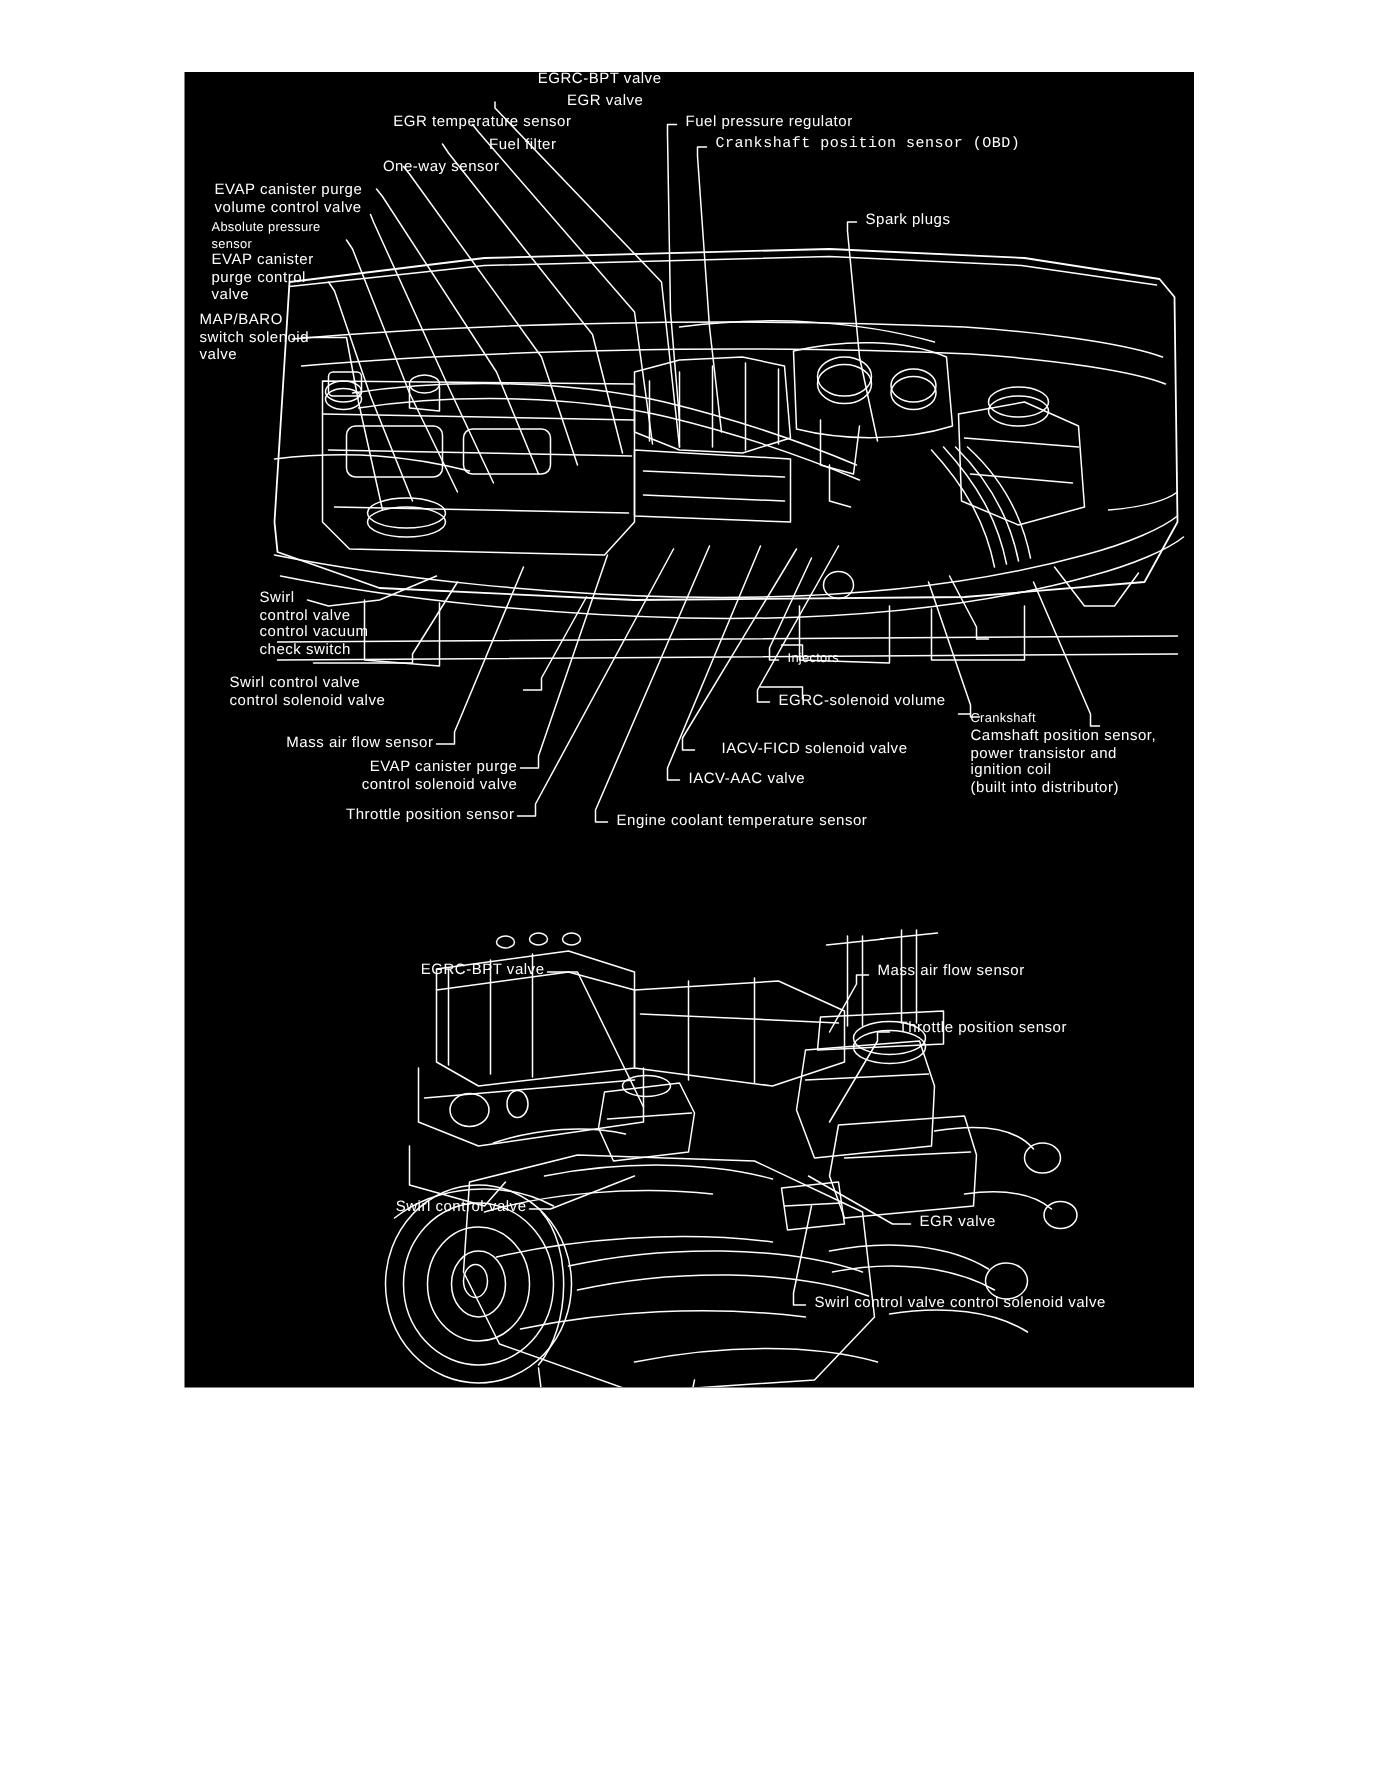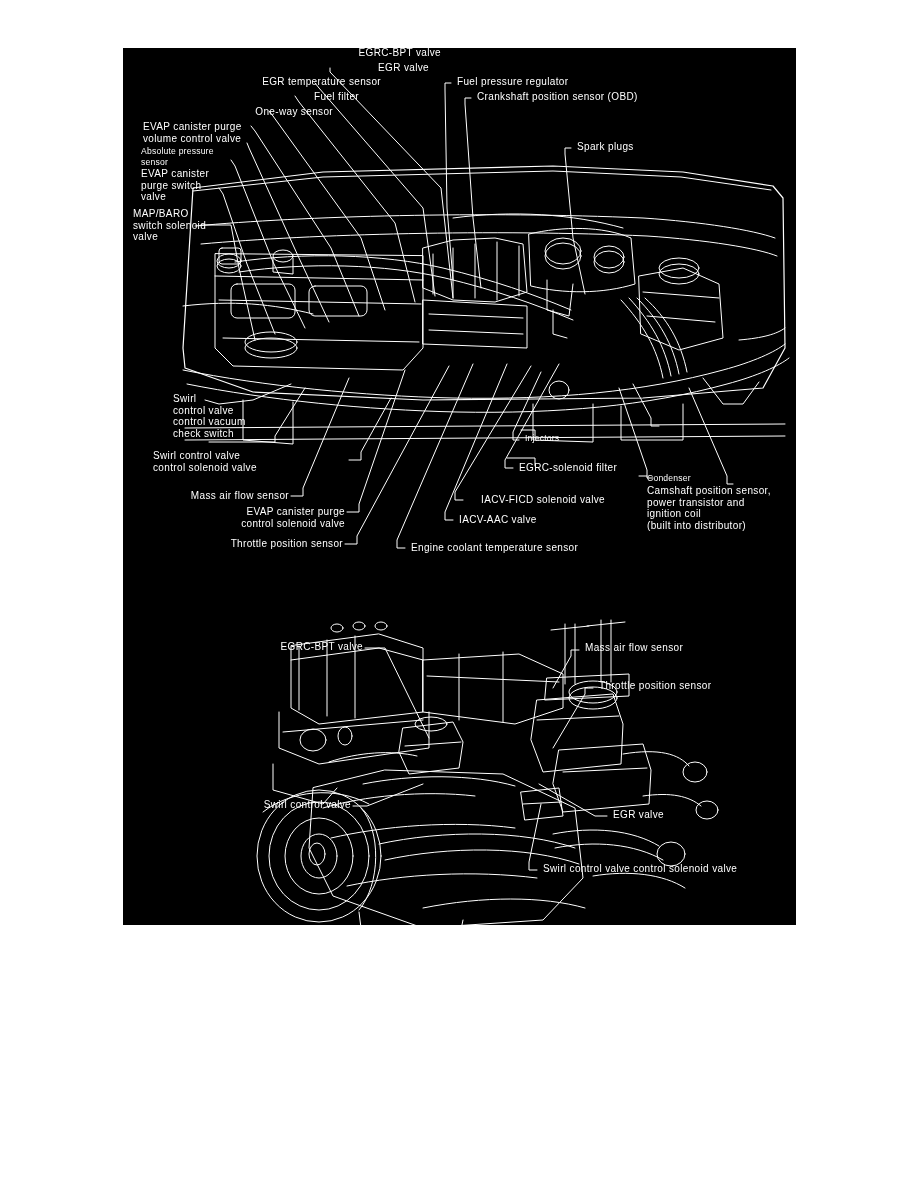--- a/index.html
+++ b/index.html
@@ -250,41 +250,41 @@
         <path d="M414 822 L406 822 L406 814 L418 756"></path>
       </g>
     </svg>
 
     <div class="lbl r" style="left:178px; top:-1px; width:140px;">EGRC-BPT valve</div>
 
     <div class="lbl r" style="left:178px; top:14px; width:128px;">EGR valve</div>
 
     <div class="lbl r" style="left:30px; top:28px; width:228px;">EGR temperature sensor</div>
 
-    <div class="lbl r" style="left:36px; top:43px; width:200px;">Fuel filter</div>
+    <div class="lbl r" style="left:48px; top:43px; width:200px;">Fuel filter</div>
 
     <div class="lbl r" style="left:20px; top:58px; width:190px;">One-way sensor</div>
 
     <div class="lbl" style="left:20px; top:73px; width:170px;">EVAP canister purge
 volume control valve</div>
 
     <div class="lbl small" style="left:18px; top:98px; width:160px;">Absolute pressure
 sensor</div>
 
     <div class="lbl" style="left:18px; top:120px; width:130px;">EVAP canister
-purge switch
+purge control
 valve</div>
 
     <div class="lbl" style="left:10px; top:160px; width:140px;">MAP/BARO
 switch solenoid
 valve</div>
 
     <div class="lbl" style="left:334px; top:28px; width:200px;">Fuel pressure regulator</div>
 
-    <div class="lbl" style="left:354px; top:43px; width:250px;">Crankshaft position sensor (OBD)</div>
+    <div class="lbl" style="left:354px; top:43px; width:250px;font-family:Liberation Mono, monospace;">Crankshaft position sensor (OBD)</div>
 
     <div class="lbl" style="left:454px; top:93px; width:140px;">Spark plugs</div>
 
     <div class="lbl" style="left:2px; top:345px; width:130px;margin-left:48px;">Swirl
 control valve
 control vacuum
 check switch</div>
 
     <div class="lbl" style="left:30px; top:402px; width:200px;">Swirl control valve
 control solenoid valve</div>
@@ -295,25 +295,25 @@
 control solenoid valve</div>
 
     <div class="lbl r" style="left:58px; top:490px; width:162px;">Throttle position sensor</div>
 
     <div class="lbl" style="left:288px; top:494px; width:250px;">Engine coolant temperature sensor</div>
 
     <div class="lbl" style="left:336px; top:466px; width:160px;">IACV-AAC valve</div>
 
     <div class="lbl" style="left:346px; top:446px; width:210px;padding-left:12px;">IACV-FICD solenoid valve</div>
 
-    <div class="lbl" style="left:396px; top:414px; width:190px;">EGRC-solenoid filter</div>
+    <div class="lbl" style="left:396px; top:414px; width:190px;">EGRC-solenoid volume</div>
 
     <div class="lbl small" style="left:402px; top:385px; width:110px;">Injectors</div>
 
-    <div class="lbl small" style="left:524px; top:425px; width:110px;">Condenser</div>
+    <div class="lbl small" style="left:524px; top:425px; width:110px;">Crankshaft</div>
 
     <div class="lbl" style="left:524px; top:437px; width:150px;">Camshaft position sensor,
 power transistor and
 ignition coil
 (built into distributor)</div>
 
     <div class="lbl r" style="left:92px; top:593px; width:148px;">EGRC-BPT valve</div>
 
     <div class="lbl" style="left:462px; top:594px; width:180px;">Mass air flow sensor</div>
 

